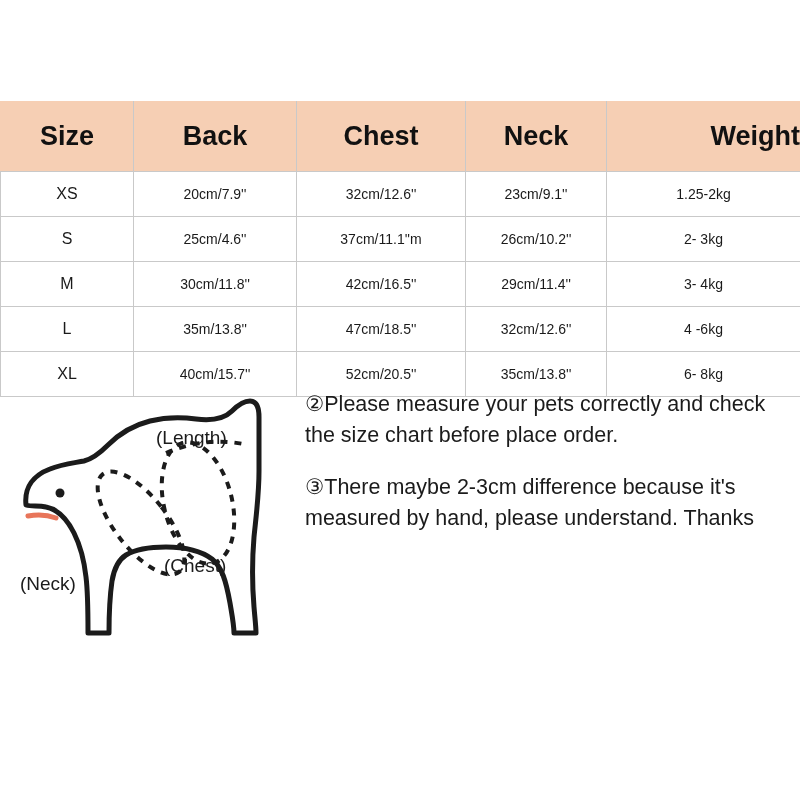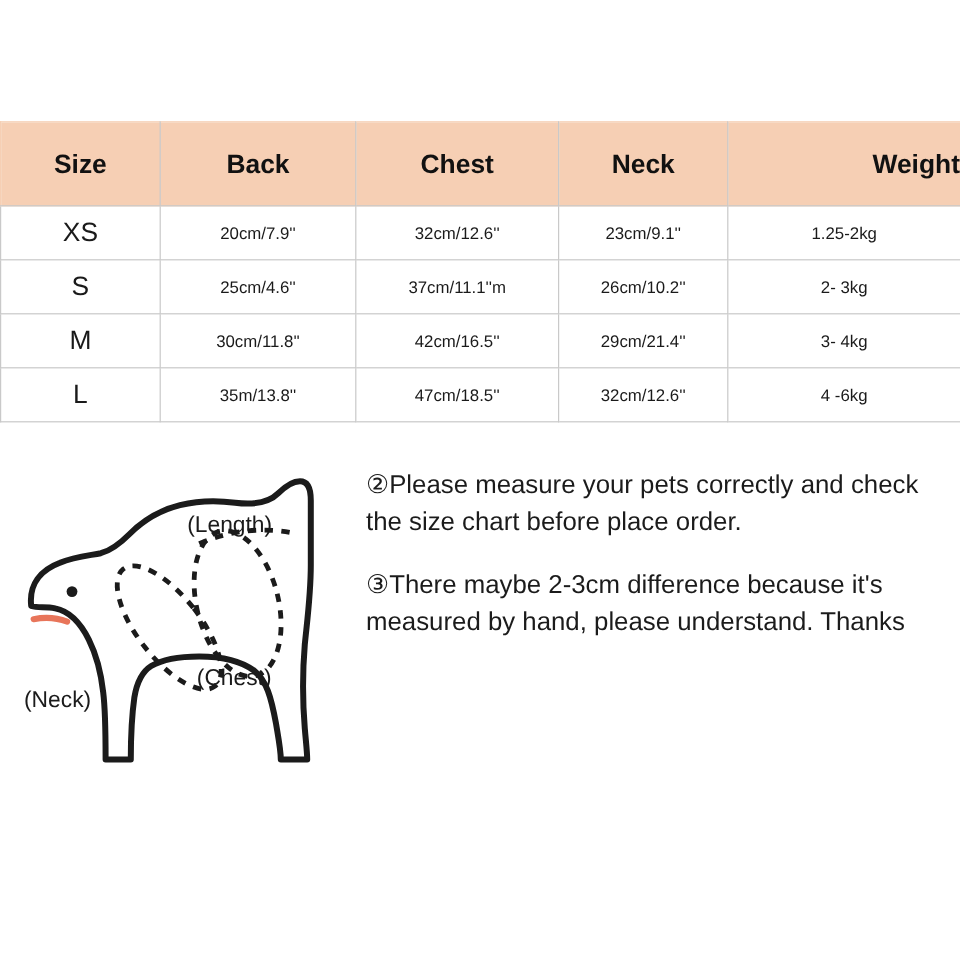--- a/index.html
+++ b/index.html
@@ -34,39 +34,39 @@
   .size-table td {
     border: 1px solid #c9c9c9;
     text-align: center;
     vertical-align: middle;
     padding: 0;
     font-weight: normal;
   }
   .size-table thead th {
     background: #f6cfb4;
     height: 69px;
-    font-size: 22px;
+    font-size: 27px;
     font-weight: bold;
     color: #111;
     border-top: 1px solid #f6cfb4;
   }
   .size-table thead th:first-child {
     border-left: 1px solid #f6cfb4;
   }
   .size-table thead th:last-child {
     border-right: 1px solid #f6cfb4;
     text-align: right;
   }
   .size-table tbody td {
     height: 44px;
     font-size: 14px;
     color: #1a1a1a;
   }
   .size-table tbody td.size-col {
-    font-size: 22px;
+    font-size: 16px;
   }
   .col-size { width: 133px; }
   .col-back { width: 163px; }
   .col-chest { width: 169px; }
   .col-neck { width: 141px; }
   .col-weight { width: 194px; }
 
   
   .lower {
     position: absolute;
@@ -149,29 +149,36 @@
         <td class="size-col">S</td>
         <td>25cm/4.6''</td>
         <td>37cm/11.1''m</td>
         <td>26cm/10.2''</td>
         <td>2- 3kg</td>
       </tr>
       <tr>
         <td class="size-col">M</td>
         <td>30cm/11.8''</td>
         <td>42cm/16.5''</td>
-        <td>29cm/21.4''</td>
+        <td>29cm/11.4''</td>
         <td>3- 4kg</td>
       </tr>
       <tr>
         <td class="size-col">L</td>
         <td>35m/13.8''</td>
         <td>47cm/18.5''</td>
         <td>32cm/12.6''</td>
         <td>4 -6kg</td>
+      </tr>
+      <tr>
+        <td class="size-col">XL</td>
+        <td>40cm/15.7''</td>
+        <td>52cm/20.5''</td>
+        <td>35cm/13.8''</td>
+        <td>6- 8kg</td>
       </tr>
     </tbody>
   </table>
 
   <div class="lower">
 
     <div class="dog-figure">
       <svg width="295" height="320" viewBox="0 0 295 320" xmlns="http://www.w3.org/2000/svg">
 
         <path d="M10 130

